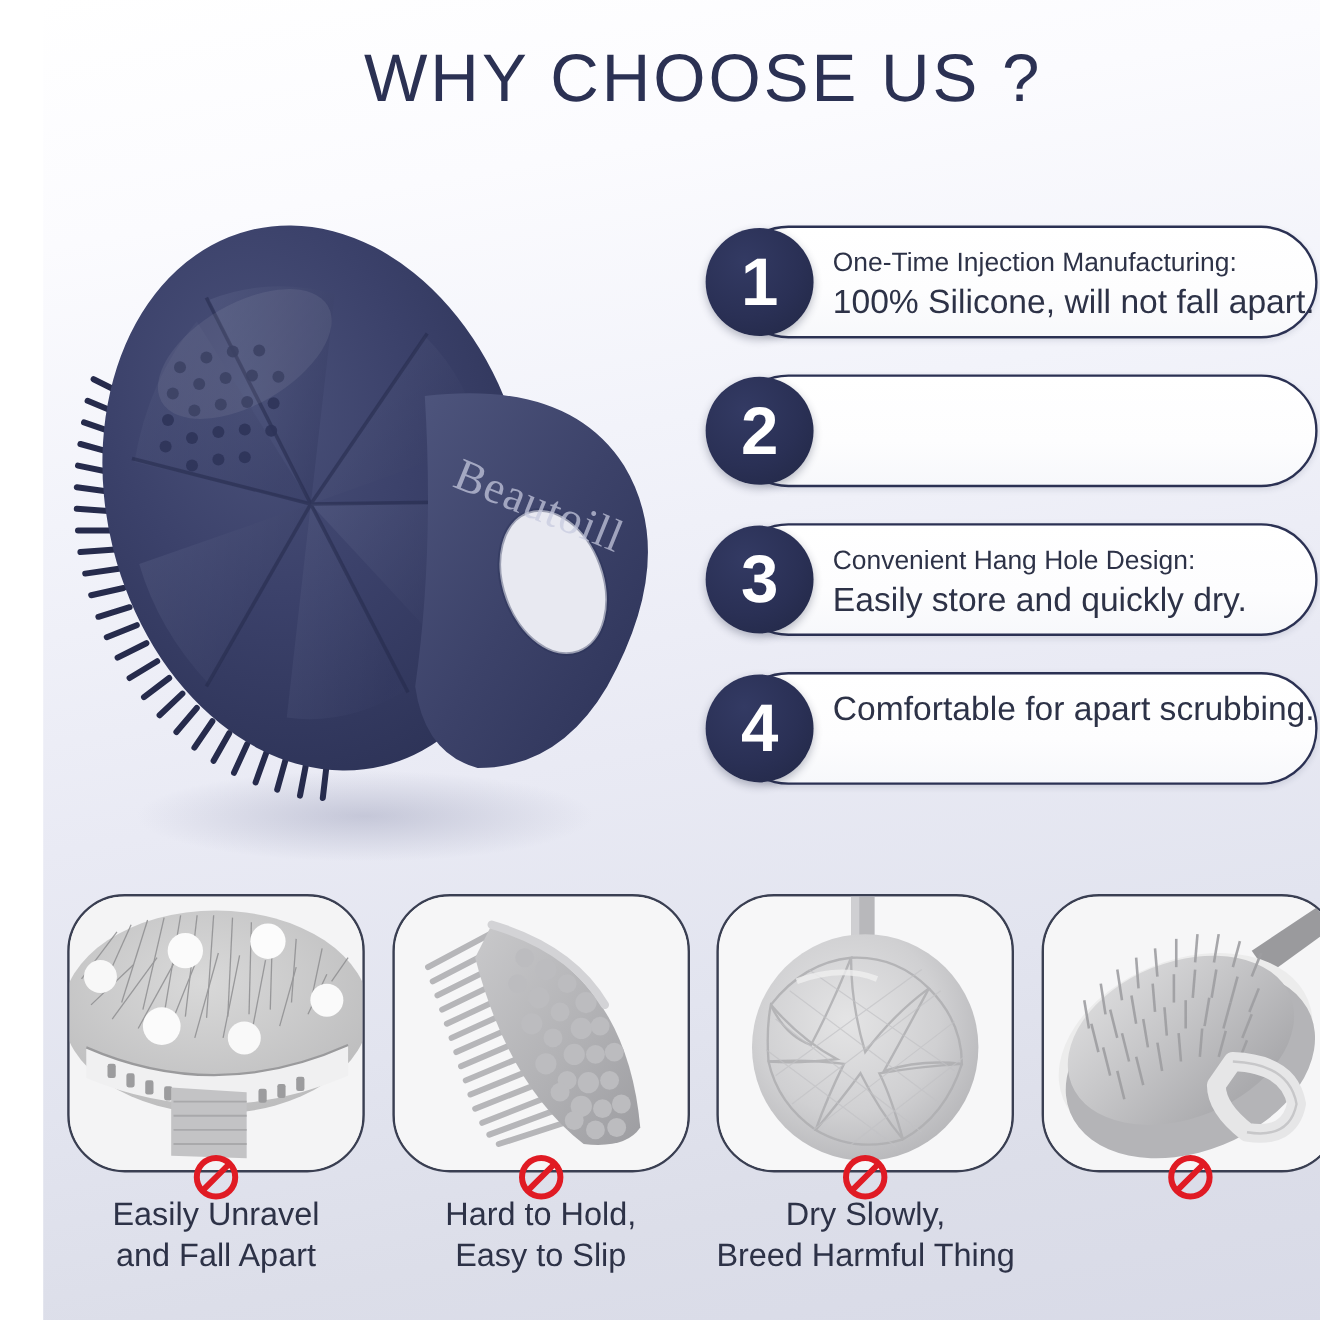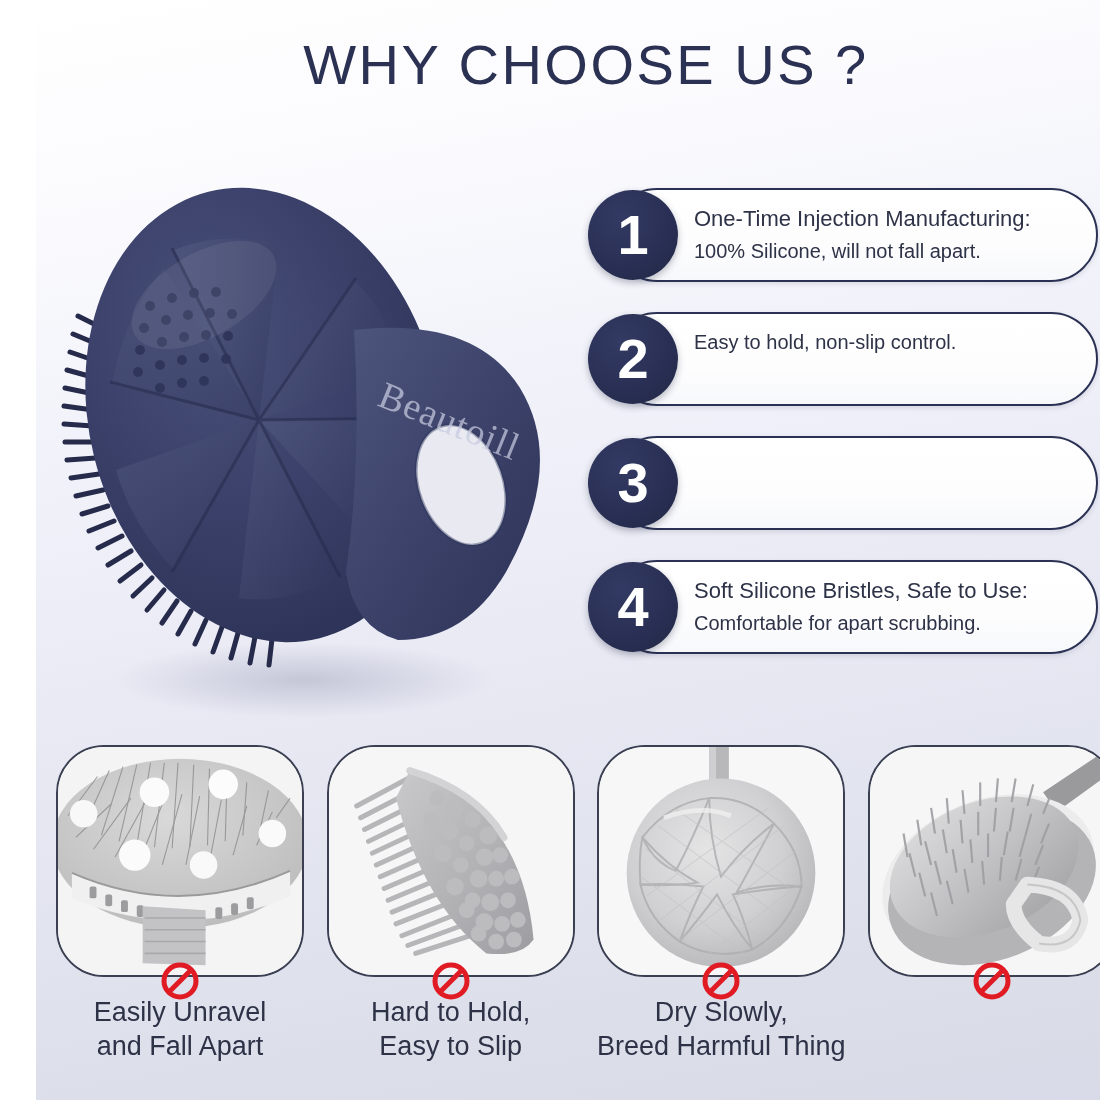--- a/index.html
+++ b/index.html
@@ -98,21 +98,21 @@
     right: 26px;
     z-index: 2;
   }
   .feature-title {
     font-size: 22px;
     color: #2d3247;
     line-height: 33px;
     white-space: nowrap;
   }
   .feature-sub {
-    font-size: 20px;
+    font-size: 28px;
     color: #2d3247;
     line-height: 33px;
     white-space: nowrap;
   }
 
   
   #comparison {
     position: absolute;
     left: 0;
     top: 745px;
@@ -286,34 +286,36 @@
       <div class="feature-text">
         <div class="feature-title">One-Time Injection Manufacturing:</div>
         <div class="feature-sub">100% Silicone, will not fall apart.</div>
       </div>
     </div>
 
     <div class="feature-row">
       <div class="feature-pill"></div>
       <div class="feature-badge">2</div>
       <div class="feature-text">
-        <div class="feature-sub">Easy to hold, non-slip control.</div>
       </div>
     </div>
 
     <div class="feature-row">
       <div class="feature-pill"></div>
       <div class="feature-badge">3</div>
+      <div class="feature-text">
+        <div class="feature-title">Convenient Hang Hole Design:</div>
+        <div class="feature-sub">Easily store and quickly dry.</div>
+      </div>
     </div>
 
     <div class="feature-row">
       <div class="feature-pill"></div>
       <div class="feature-badge">4</div>
       <div class="feature-text">
-        <div class="feature-title">Soft Silicone Bristles, Safe to Use:</div>
         <div class="feature-sub">Comfortable for apart scrubbing.</div>
       </div>
     </div>
 
   </div>
 
   <div id="comparison">
 
     <div class="compare-card">
       <div class="compare-photo">

